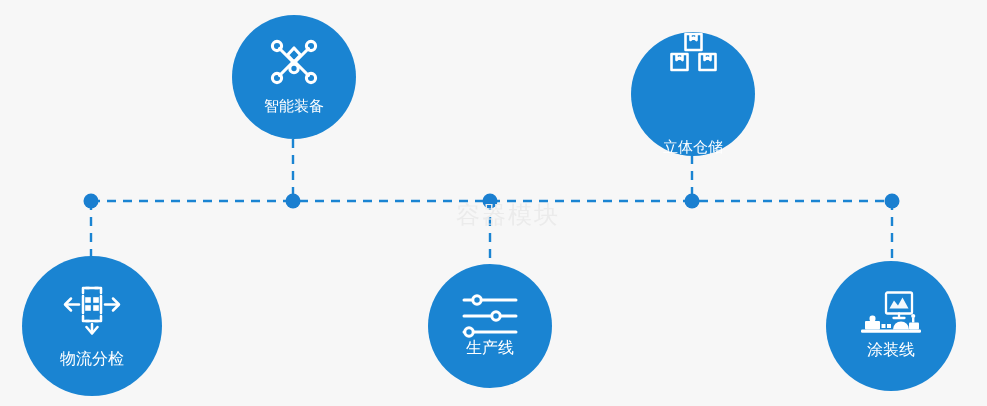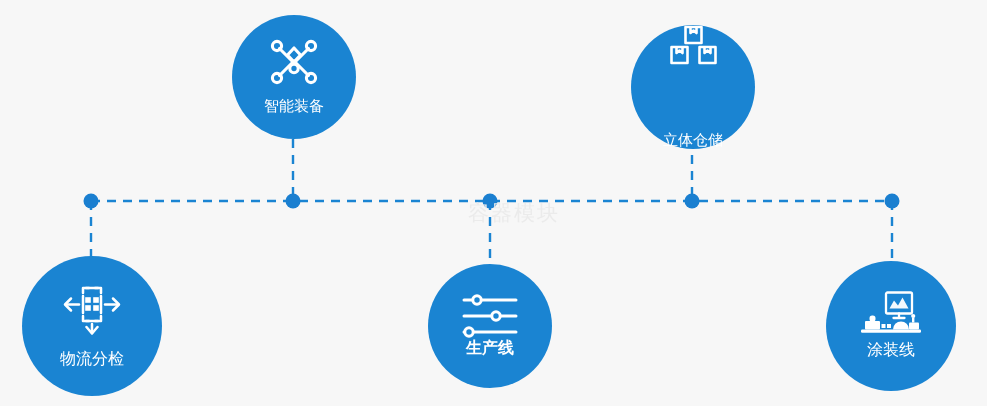--- a/index.html
+++ b/index.html
@@ -30,21 +30,21 @@
     pointer-events: none;
   }
 
   
   .watermark {
     position: absolute;
     left: 430px;
     top: 199px;
     width: 130px;
     text-align: right;
-    font-size: 21px;
+    font-size: 24px;
     letter-spacing: 2px;
     color: #ebebeb;
     font-family: "DejaVu Sans", sans-serif;
     user-select: none;
     white-space: nowrap;
   }
 
   
   .node {
     position: absolute;
@@ -103,21 +103,21 @@
           <circle cx="42" cy="7" r="4.6"></circle>
           <circle cx="8" cy="39" r="4.6"></circle>
           <circle cx="42" cy="39" r="4.6"></circle>
           <circle cx="25" cy="29.5" r="4.2"></circle>
         </g>
       </svg>
     </span>
     <span class="node-label" style="font-size:15px; margin-top:12px;">智能装备</span>
   </div>
 
-  <div class="node" style="left:631px; top:25px; width:124px; height:124px;gap:48px;">
+  <div class="node" style="left:631px; top:32px; width:124px; height:124px;gap:48px;">
     <span class="node-icon">
       <svg width="48" height="46" viewBox="0 0 48 46">
         <g fill="none" stroke="#ffffff" stroke-width="2.6" stroke-linejoin="round">
           <rect x="16.5" y="2" width="16" height="16"></rect>
           <path d="M21.5 2 v6 l3 -2.4 l3 2.4 v-6"></path>
           <rect x="2.5" y="22" width="16" height="16"></rect>
           <path d="M7.5 22 v6 l3 -2.4 l3 2.4 v-6"></path>
           <rect x="30.5" y="22" width="16" height="16"></rect>
           <path d="M35.5 22 v6 l3 -2.4 l3 2.4 v-6"></path>
         </g>
@@ -169,21 +169,21 @@
           <line x1="2" y1="22" x2="54" y2="22"></line>
           <line x1="2" y1="38" x2="54" y2="38"></line>
         </g>
         <g fill="#1a84d2" stroke="#ffffff" stroke-width="3">
           <circle cx="15" cy="6" r="4.2"></circle>
           <circle cx="34" cy="22" r="4.2"></circle>
           <circle cx="7" cy="38" r="4.2"></circle>
         </g>
       </svg>
     </span>
-    <span class="node-label" style="font-size:16px; font-weight:bold;">生产线</span>
+    <span class="node-label" style="font-size:16px; ">生产线</span>
   </div>
 
   <div class="node" style="left:826px; top:261px; width:130px; height:130px;">
     <span class="node-icon">
       <svg width="62" height="48" viewBox="0 0 62 48">
         <g fill="none" stroke="#ffffff" stroke-width="2.3" stroke-linejoin="round" stroke-linecap="round">
 
           <rect x="26" y="1.5" width="26" height="21" rx="1.5"></rect>
           <path d="M39 22.5 v4"></path>
           <path d="M33.5 27 h11"></path>

